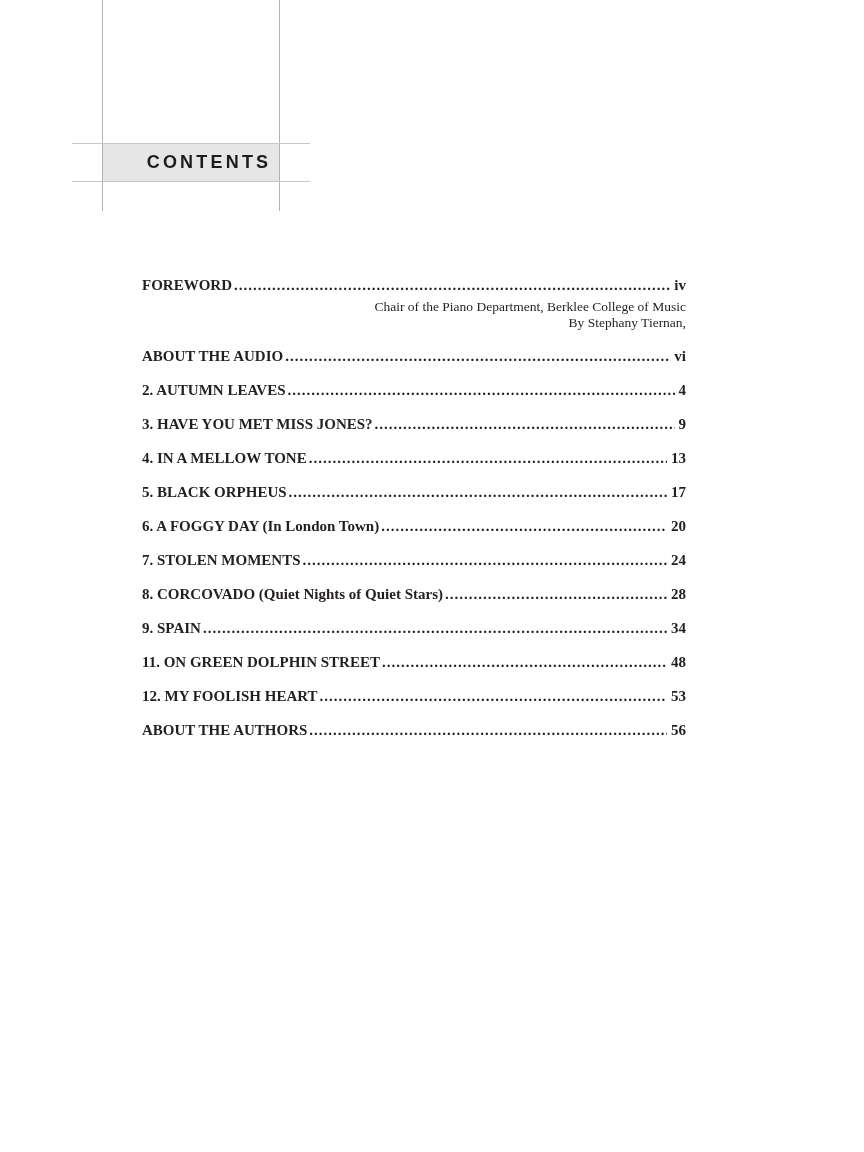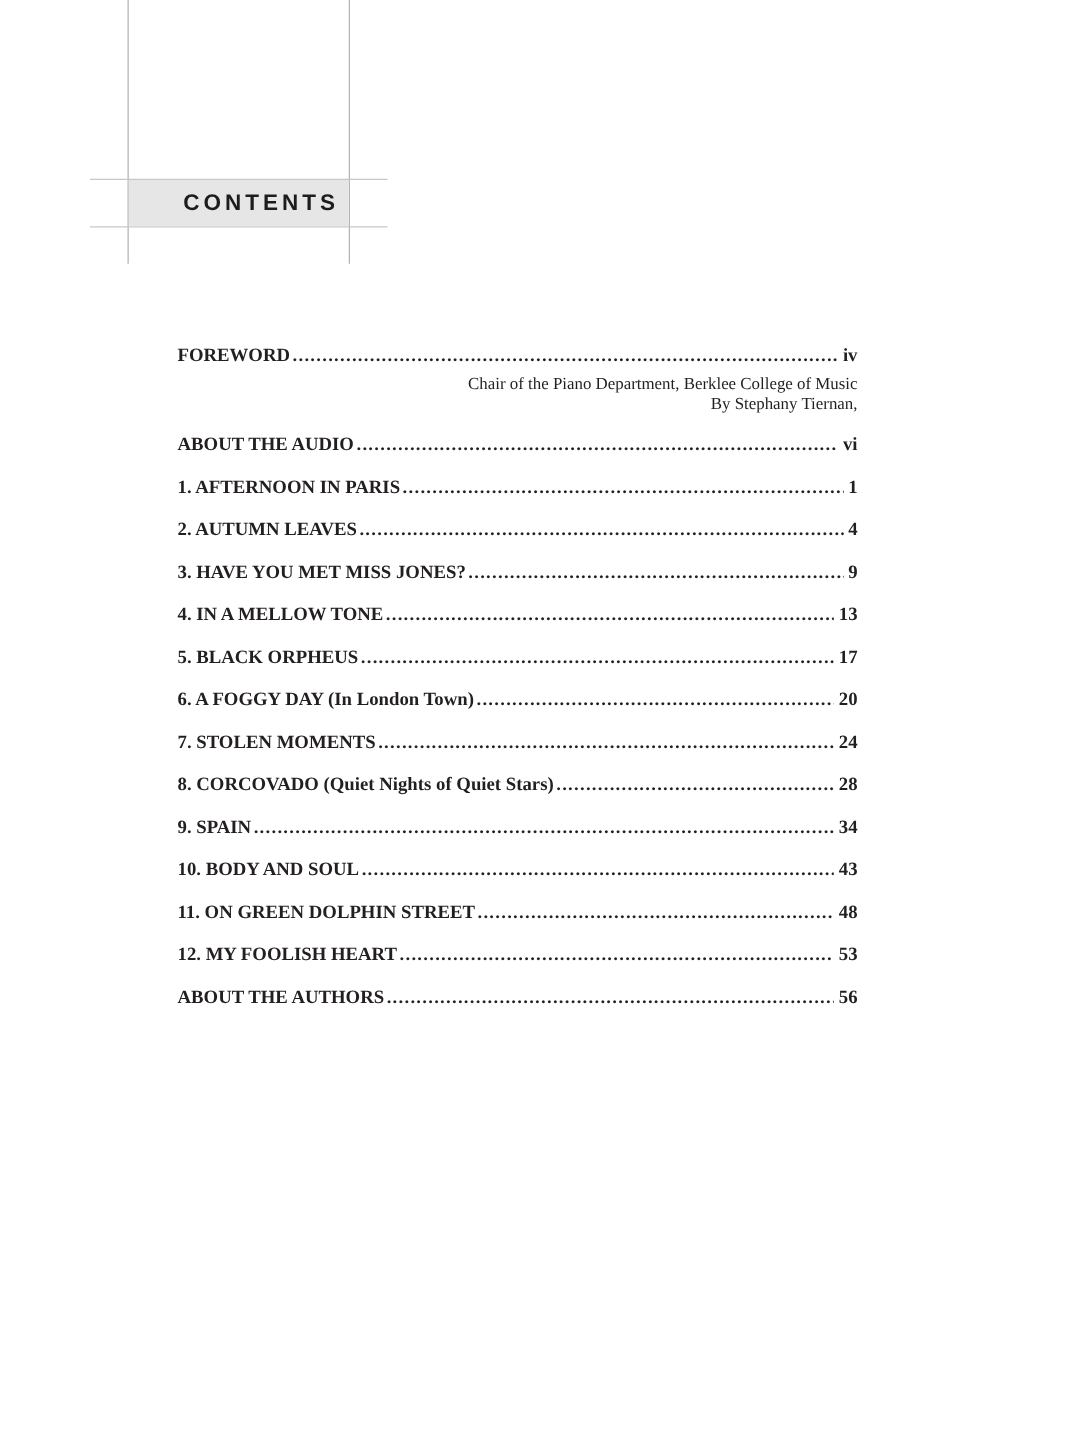--- a/index.html
+++ b/index.html
@@ -123,28 +123,20 @@
 
   <div class="toc-entry">
     <div class="toc-row">
       <span class="toc-label">ABOUT THE AUDIO</span>
       <span class="toc-leader"></span>
       <span class="toc-page">vi</span>
     </div>
 
   </div>
 
-  <div class="toc-entry">
-    <div class="toc-row">
-      <span class="toc-label">1. AFTERNOON IN PARIS</span>
-      <span class="toc-leader"></span>
-      <span class="toc-page">1</span>
-    </div>
-
-  </div>
 
   <div class="toc-entry">
     <div class="toc-row">
       <span class="toc-label">2. AUTUMN LEAVES</span>
       <span class="toc-leader"></span>
       <span class="toc-page">4</span>
     </div>
 
   </div>
 
@@ -204,28 +196,20 @@
 
   <div class="toc-entry">
     <div class="toc-row">
       <span class="toc-label">9. SPAIN</span>
       <span class="toc-leader"></span>
       <span class="toc-page">34</span>
     </div>
 
   </div>
 
-  <div class="toc-entry">
-    <div class="toc-row">
-      <span class="toc-label">10. BODY AND SOUL</span>
-      <span class="toc-leader"></span>
-      <span class="toc-page">43</span>
-    </div>
-
-  </div>
 
   <div class="toc-entry">
     <div class="toc-row">
       <span class="toc-label">11. ON GREEN DOLPHIN STREET</span>
       <span class="toc-leader"></span>
       <span class="toc-page">48</span>
     </div>
 
   </div>
 

